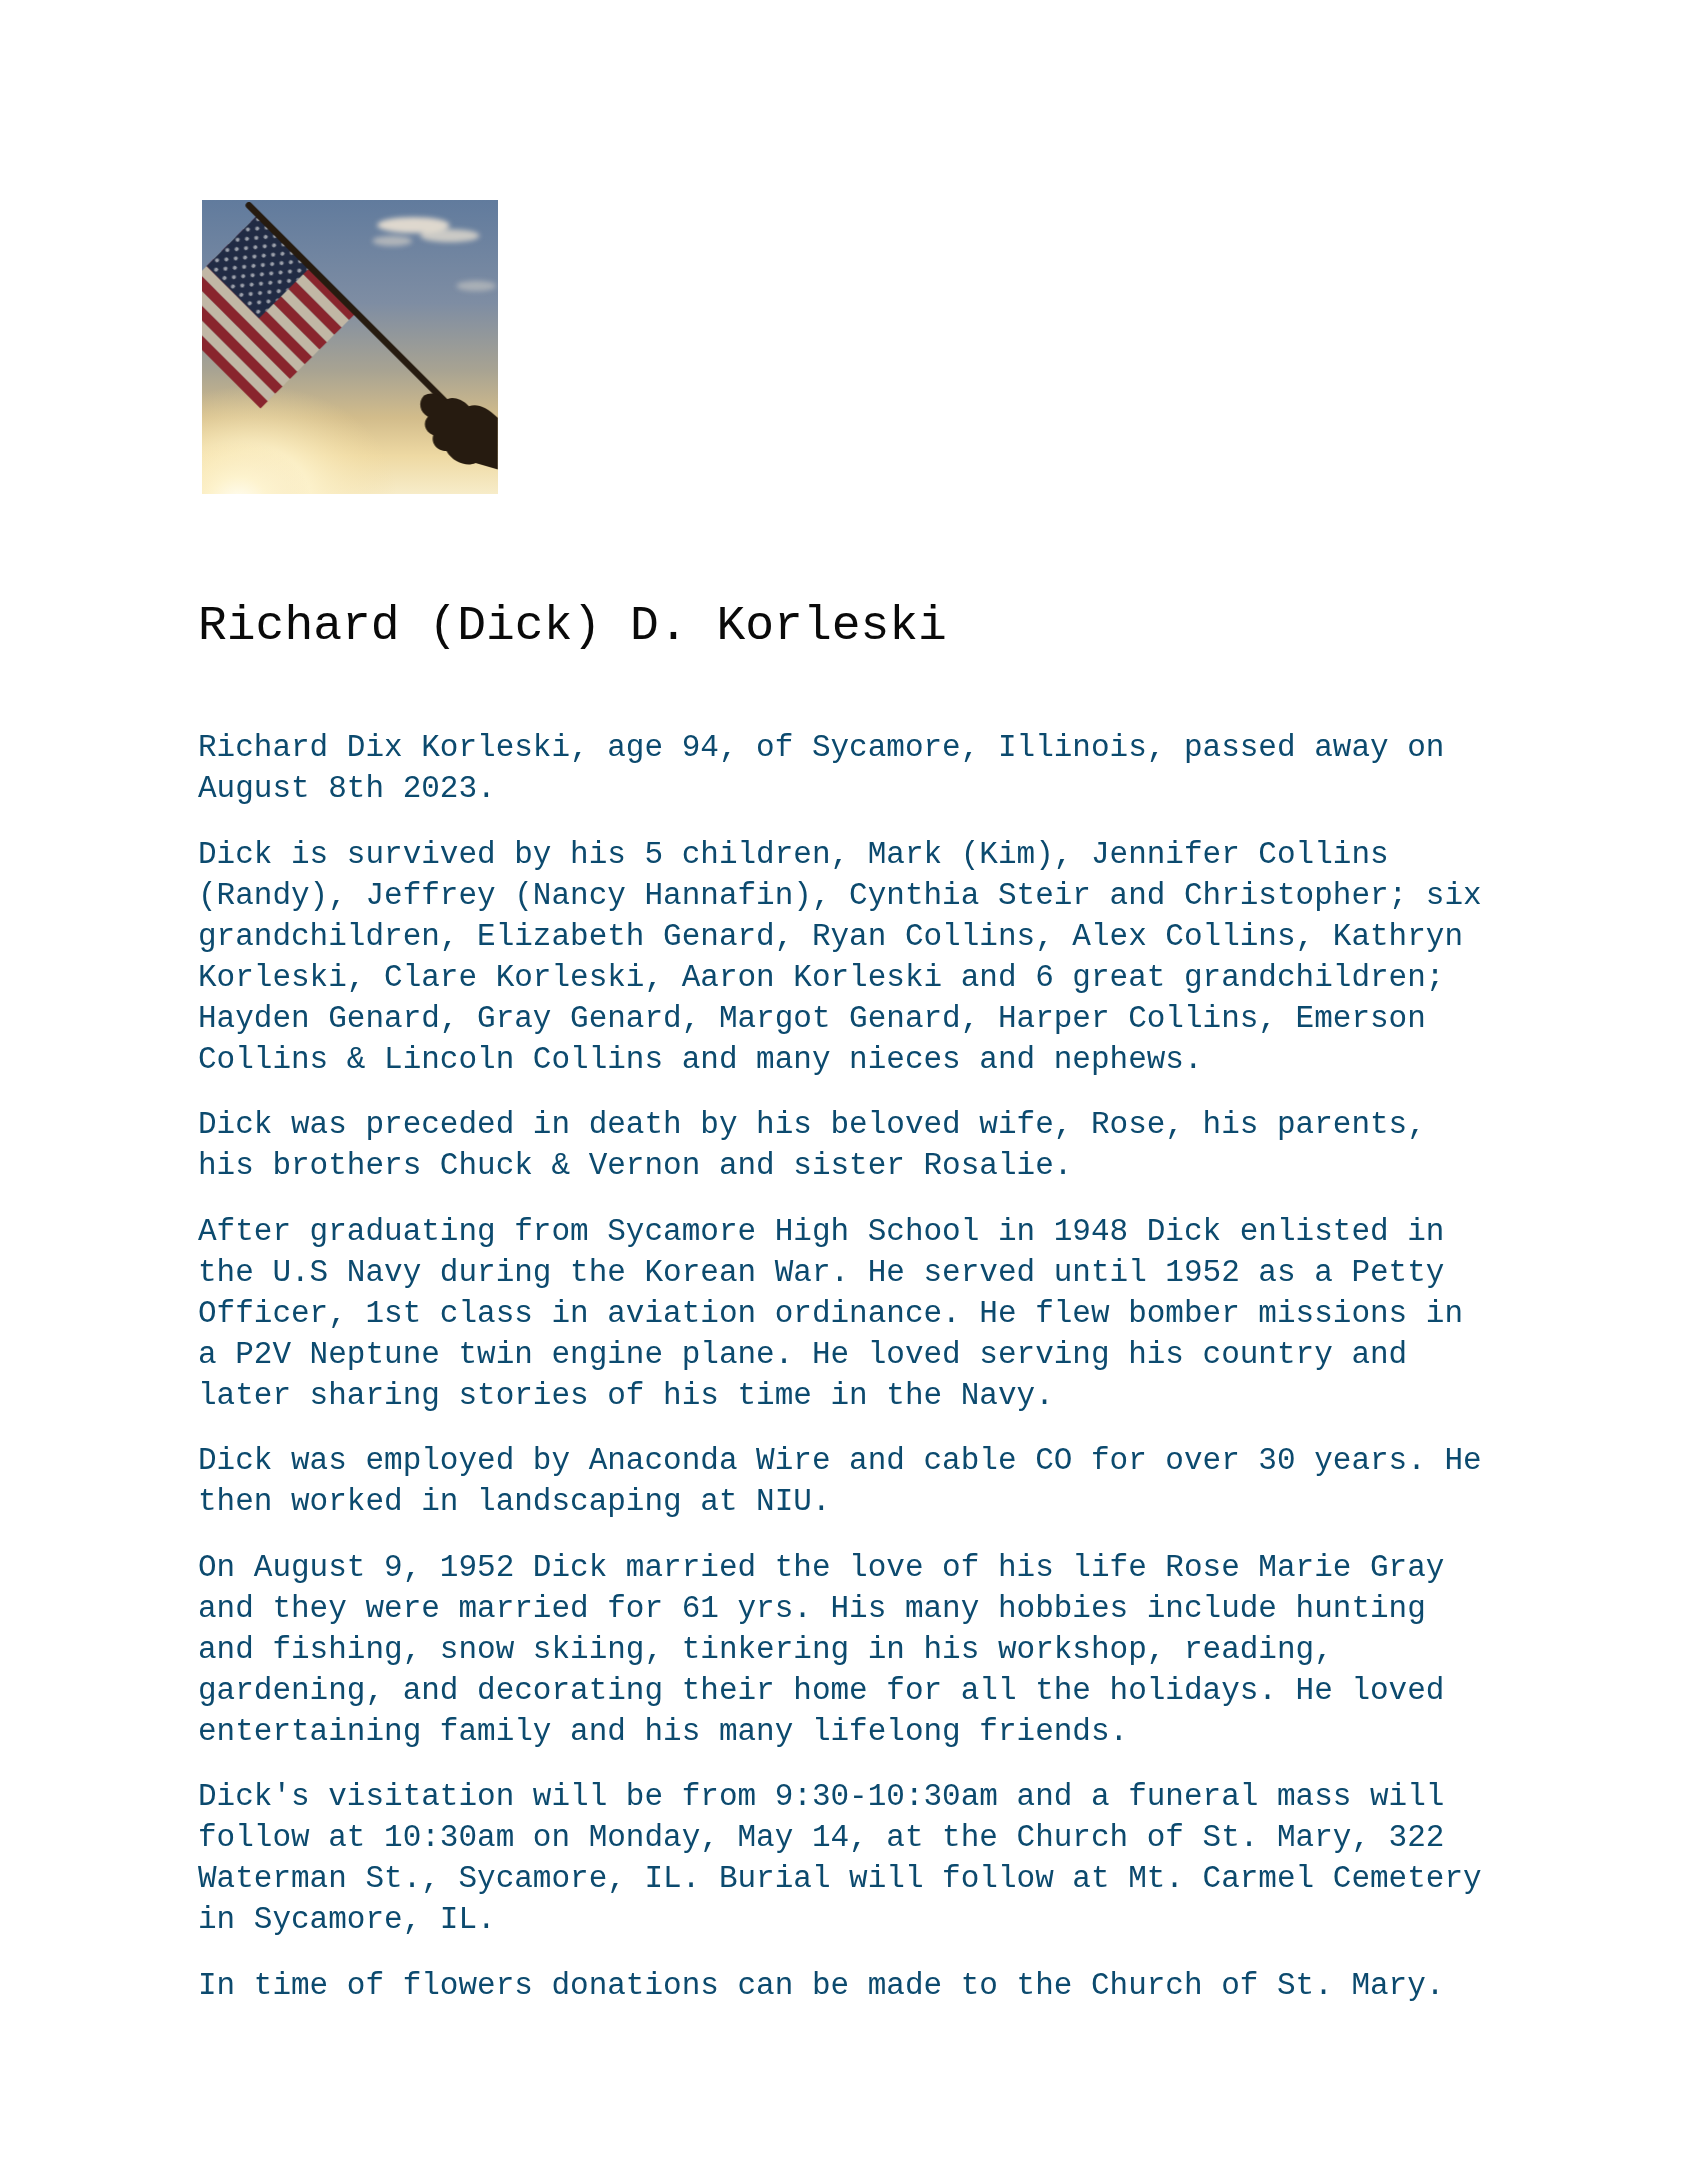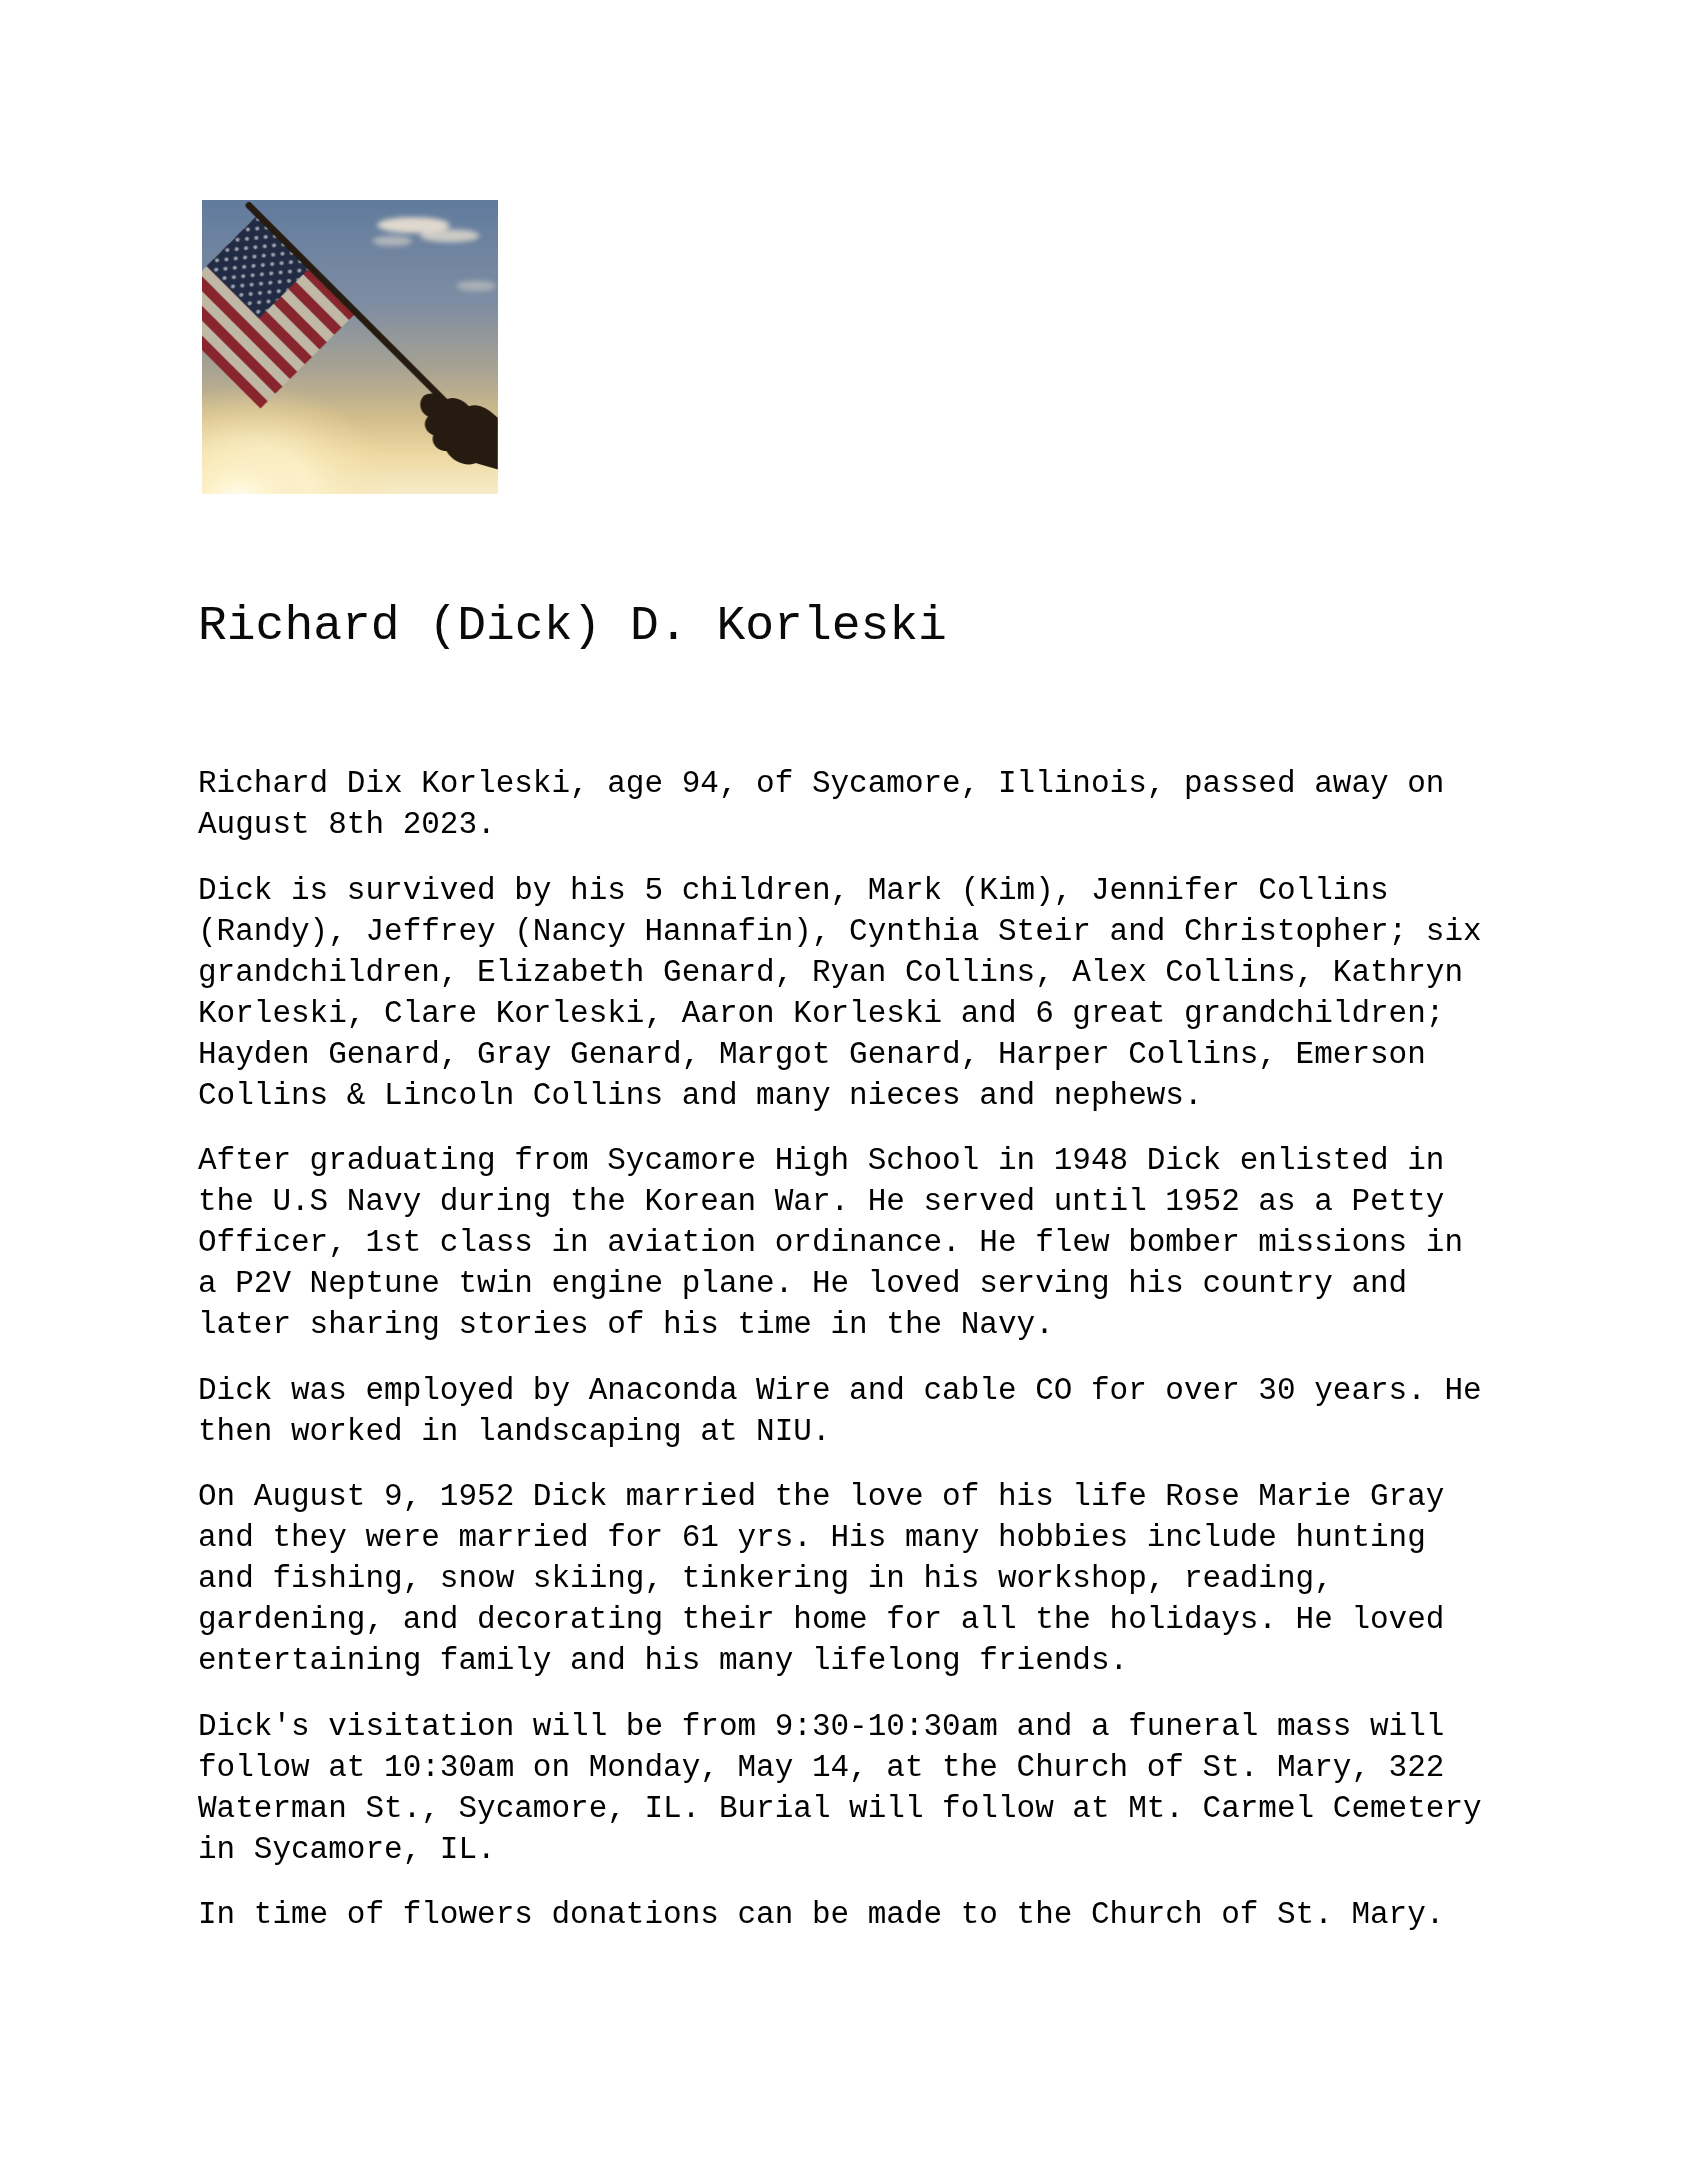--- a/index.html
+++ b/index.html
@@ -12,22 +12,22 @@
   .photo svg{display:block;width:100%;height:100%;}
   .title{
     position:absolute;left:198px;top:597px;margin:0;
     font-size:48px;line-height:58px;font-weight:400;color:#0a0a0a;
   }
   .dates{
     position:absolute;left:198px;top:664px;
     font-size:32px;line-height:41px;color:#0a0a0a;
   }
   .bodytext{
-    position:absolute;left:198px;top:763px;width:1295px;
-    font-size:31px;line-height:41px;color:#000000;
+    position:absolute;left:198px;top:727px;width:1295px;
+    font-size:31px;line-height:41px;color:#0c4a6e;
   }
   .bodytext p{margin:0 0 24.5px 0;padding:0;}
   .stripe-red{fill:#a22c36;}
   .stripe-cream{fill:#e3d8c2;}
 </style>
 </head>
 <body>
 
 <div id="page">
 
@@ -96,20 +96,21 @@
                L448,408 L448,330 C430,312 416,308 404,312
                C392,300 376,296 368,304 C358,292 346,290 336,296 Z" fill="#261b10"></path>
     </svg>
   </div>
 
   <h1 class="title">Richard (Dick) D. Korleski</h1>
 
   <div class="bodytext">
     <p>Richard Dix Korleski, age 94, of Sycamore, Illinois, passed away on August 8th 2023.</p>
     <p>Dick is survived by his 5 children, Mark (Kim), Jennifer Collins (Randy), Jeffrey (Nancy Hannafin), Cynthia Steir and Christopher; six grandchildren, Elizabeth Genard, Ryan Collins, Alex Collins, Kathryn Korleski, Clare Korleski, Aaron Korleski and 6 great grandchildren; Hayden Genard, Gray Genard, Margot Genard, Harper Collins, Emerson Collins &amp; Lincoln Collins and many nieces and nephews.</p>
+    <p>Dick was preceded in death by his beloved wife, Rose, his parents, his brothers Chuck &amp; Vernon and sister Rosalie.</p>
     <p>After graduating from Sycamore High School in 1948 Dick enlisted in the U.S Navy during the Korean War. He served until 1952 as a Petty Officer, 1st class in aviation ordinance.  He flew bomber missions in a P2V Neptune twin engine plane. He loved serving his country and later sharing stories of his time in the Navy.</p>
     <p>Dick was employed by Anaconda Wire and cable CO for over 30  years. He then worked in landscaping at NIU.</p>
     <p>On August 9, 1952 Dick married the love of his life Rose Marie Gray and they were married for 61 yrs. His many hobbies include hunting and fishing, snow skiing, tinkering in his workshop, reading, gardening, and decorating their home for all the holidays.  He loved entertaining family and his many lifelong friends.</p>
     <p>Dick's visitation will be from 9:30-10:30am and a funeral mass will follow at 10:30am on Monday, May 14, at the Church of St. Mary, 322 Waterman St., Sycamore, IL.  Burial will follow at Mt. Carmel Cemetery in Sycamore, IL.</p>
     <p>In time of flowers donations can be made to the Church of St. Mary.</p>
   </div>
 
 </div>
 
 

